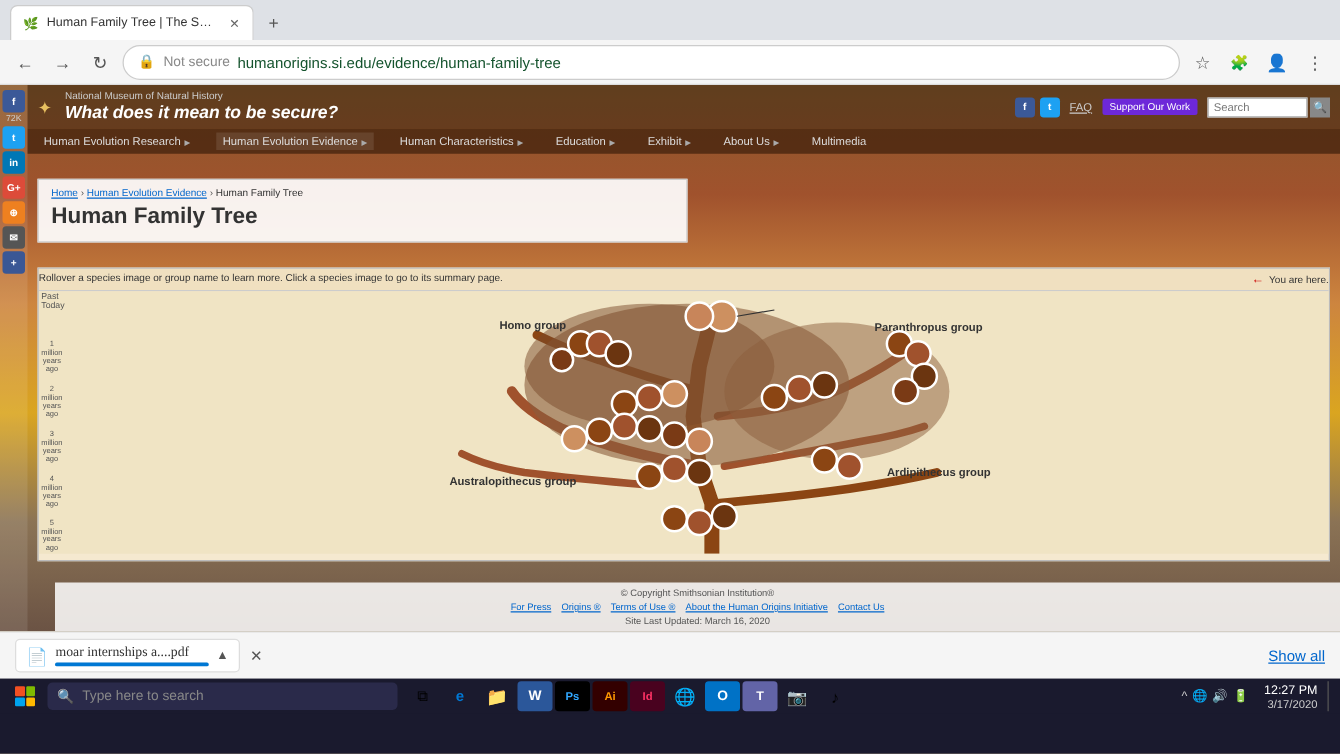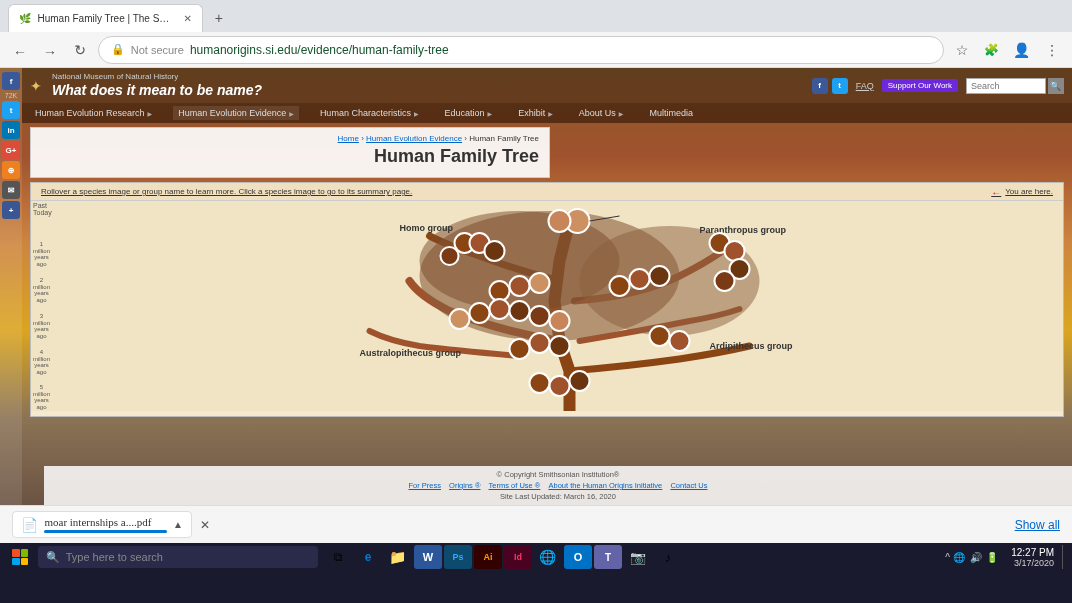--- a/index.html
+++ b/index.html
@@ -260,28 +260,27 @@
       content: '▶';
       font-size: 6px;
       margin-left: 3px;
       color: #aaa;
     }
 
     .nav-item:last-child::after { display: none; }
 
     
     .page-content {
-      margin: 4px 8px;
+      margin: 20px 8px;
       background: rgba(255,255,255,0.92);
       border: 1px solid #ccc;
       padding: 6px 10px;
       max-width: 520px;
       position: relative;
       z-index: 5;
-      text-align: right;
     }
 
     .breadcrumb {
       font-size: 8px;
       color: #555;
       margin-bottom: 3px;
     }
 
     .breadcrumb a { color: #0066cc; text-decoration: underline; cursor: pointer; }
     .breadcrumb span { color: #333; }
@@ -299,27 +298,26 @@
       background: #f5e9d0;
       border: 1px solid #bbb;
       position: relative;
       z-index: 5;
       overflow: hidden;
     }
 
     .tree-instruction {
       font-size: 8px;
       color: #333;
-      padding: 3px 10px;
+      padding: 3px 0;
       background: #f0e0c0;
       border-bottom: 1px solid #ccc;
       display: flex;
       justify-content: space-between;
-      align-items: center;
-      text-decoration: underline;
+      align-items: flex-start;
     }
 
     .you-are-here {
       font-size: 8px;
       color: #333;
       display: flex;
       align-items: center;
       gap: 4px;
     }
 
@@ -584,21 +582,21 @@
       <div class="social-btn" style="background:#3a5795;">+</div>
     </div>
 
     <div class="site-content">
 
       <div class="site-header">
         <div class="smithsonian-logo">
           <span class="logo-sun">✦</span>
           <div class="site-title">
             <span class="nmnh">National Museum of Natural History</span>
-            <span class="tagline">What does it mean to be name?</span>
+            <span class="tagline">What does it mean to be secure?</span>
           </div>
         </div>
         <div class="header-right">
           <div class="social-links">
             <div class="social-link fb">f</div>
             <div class="social-link tw">t</div>
           </div>
           <span class="faq">FAQ</span>
           <div class="support-btn">Support Our Work</div>
           <div class="search-box">
@@ -765,21 +763,21 @@
   <div class="search-bar">
     <span class="search-icon-taskbar">🔍</span>
     <span class="search-placeholder">Type here to search</span>
   </div>
 
   <div class="taskbar-apps">
     <div class="taskbar-app" style="font-size:12px;">⧉</div>
     <div class="taskbar-app" style="color:#0078d4;font-weight:bold;font-size:12px;">e</div>
     <div class="taskbar-app" style="font-size:14px;">📁</div>
     <div class="taskbar-app" style="background:#2b579a;color:white;font-weight:bold;font-size:11px;border-radius:3px;">W</div>
-    <div class="taskbar-app" style="background:#0c4a6e;color:#31a8ff;font-size:9px;font-weight:bold;border-radius:3px;">Ps</div>
+    <div class="taskbar-app" style="background:#000000;color:#31a8ff;font-size:9px;font-weight:bold;border-radius:3px;">Ps</div>
     <div class="taskbar-app" style="background:#330000;color:#ff9a00;font-size:9px;font-weight:bold;border-radius:3px;">Ai</div>
     <div class="taskbar-app" style="background:#49021f;color:#ff3366;font-size:9px;font-weight:bold;border-radius:3px;">Id</div>
     <div class="taskbar-app" style="font-size:14px;">🌐</div>
     <div class="taskbar-app" style="background:#0072c6;color:white;font-size:11px;font-weight:bold;border-radius:3px;">O</div>
     <div class="taskbar-app" style="background:#6264a7;color:white;font-size:10px;font-weight:bold;border-radius:3px;">T</div>
     <div class="taskbar-app" style="font-size:13px;">📷</div>
     <div class="taskbar-app" style="font-size:13px;">♪</div>
   </div>
 
   <div class="taskbar-right">

